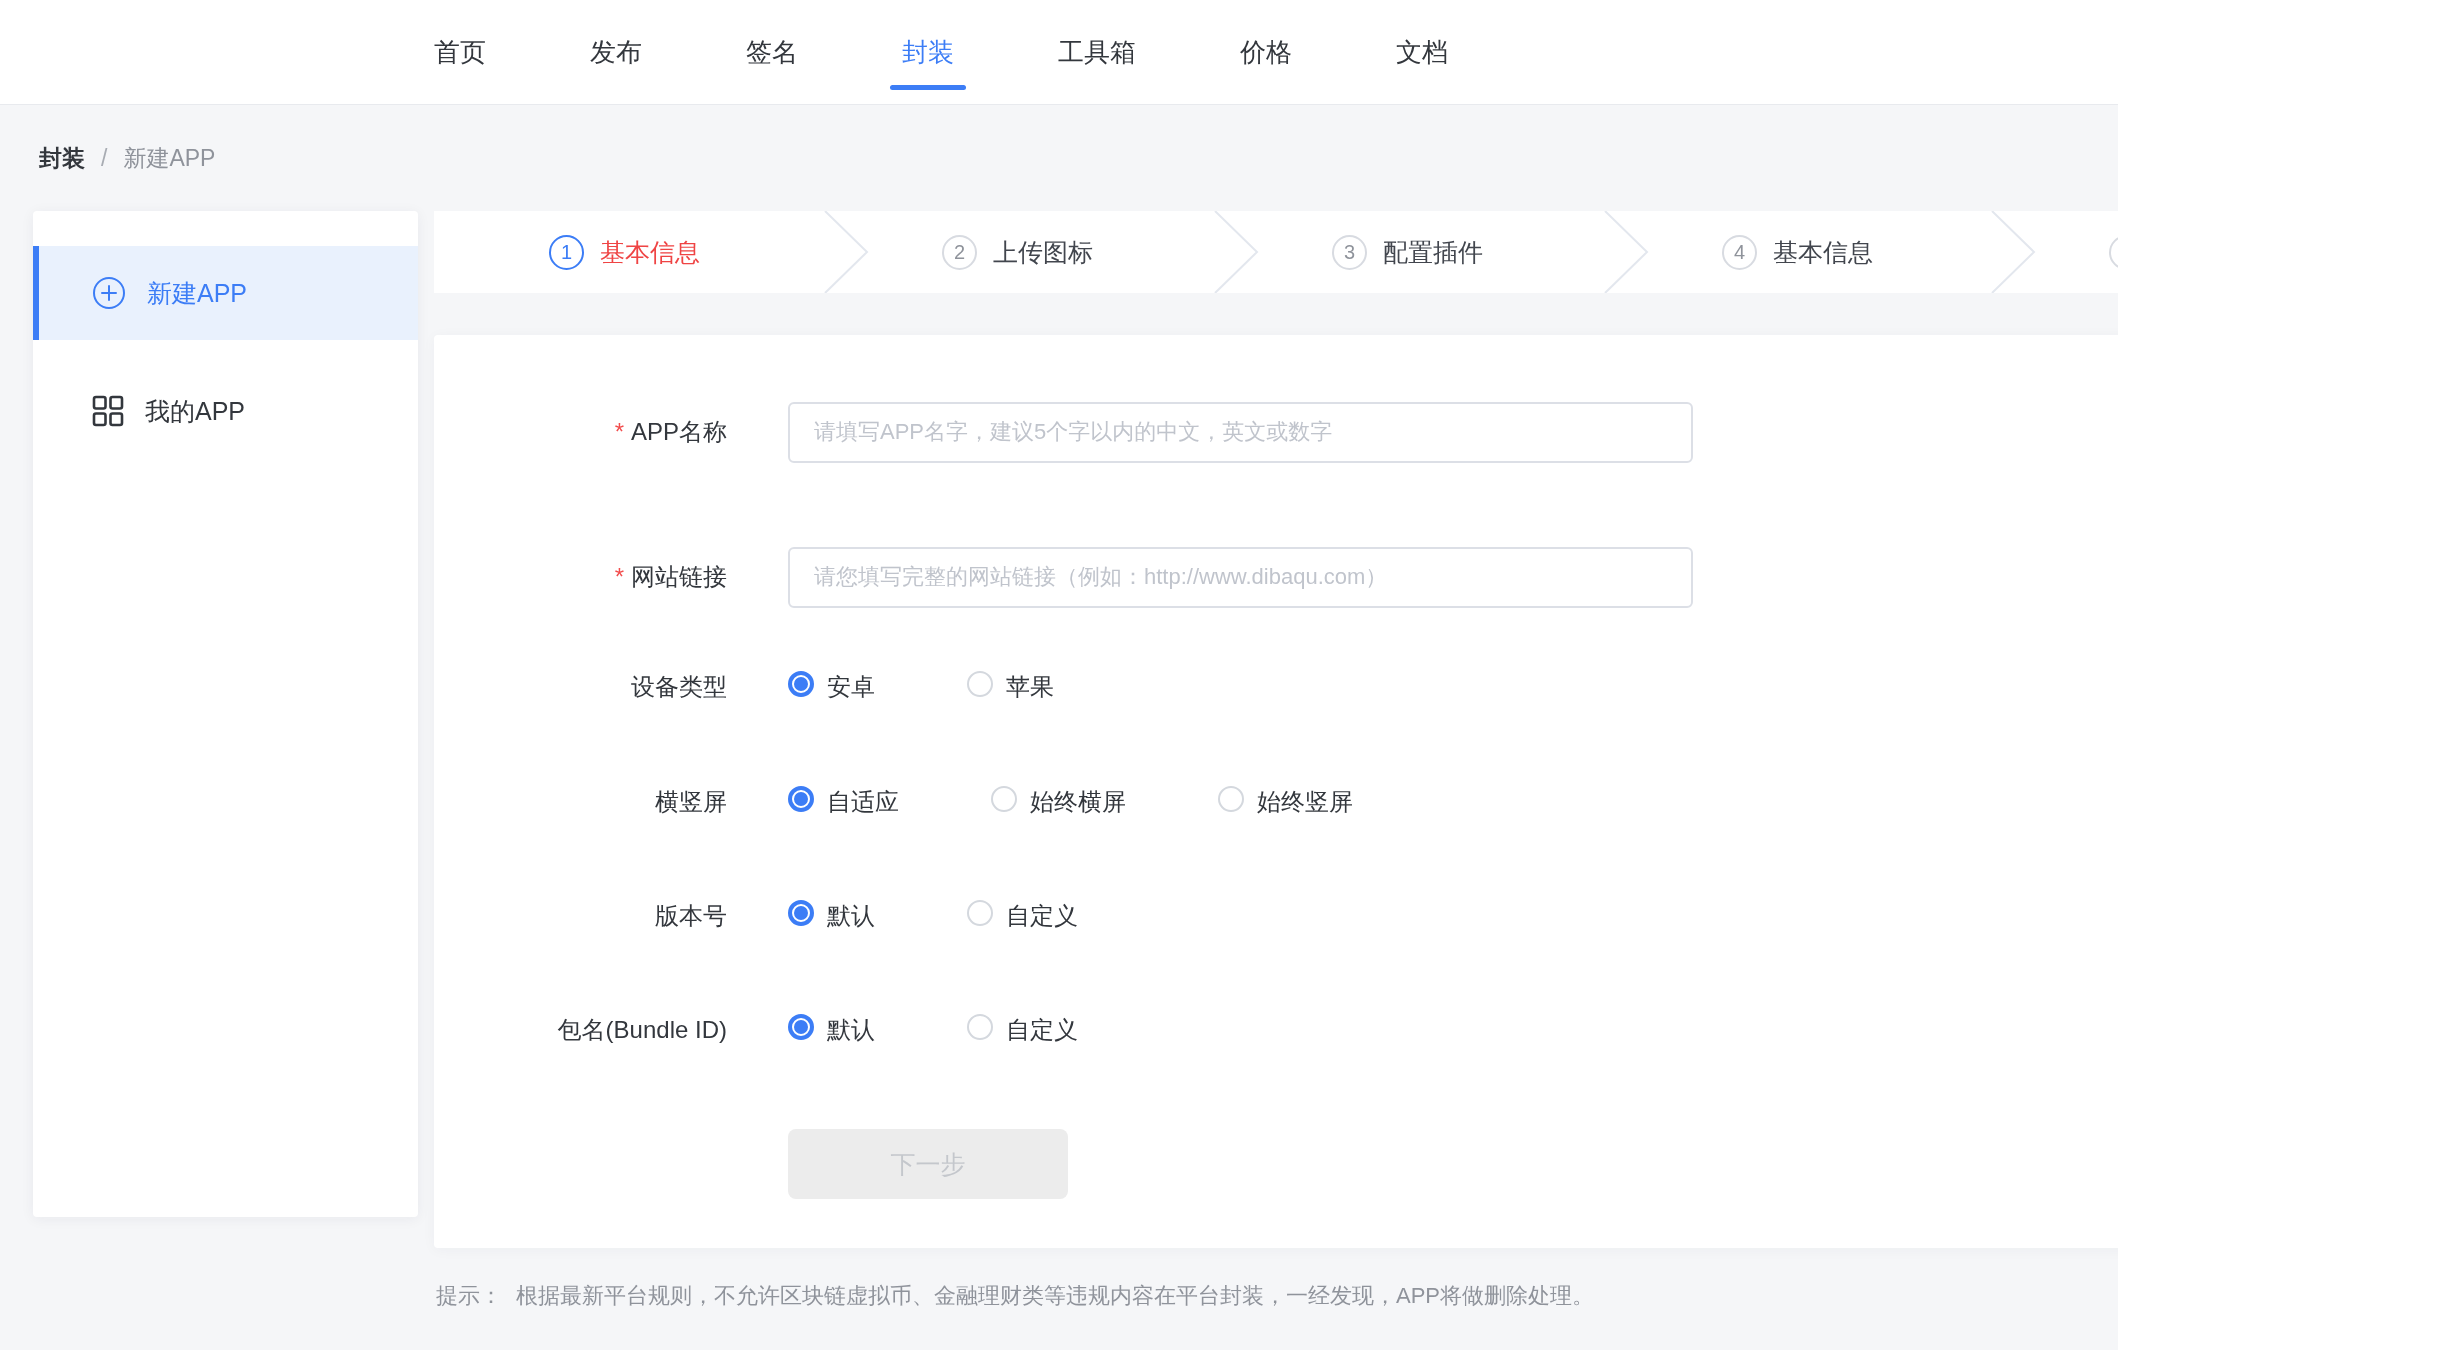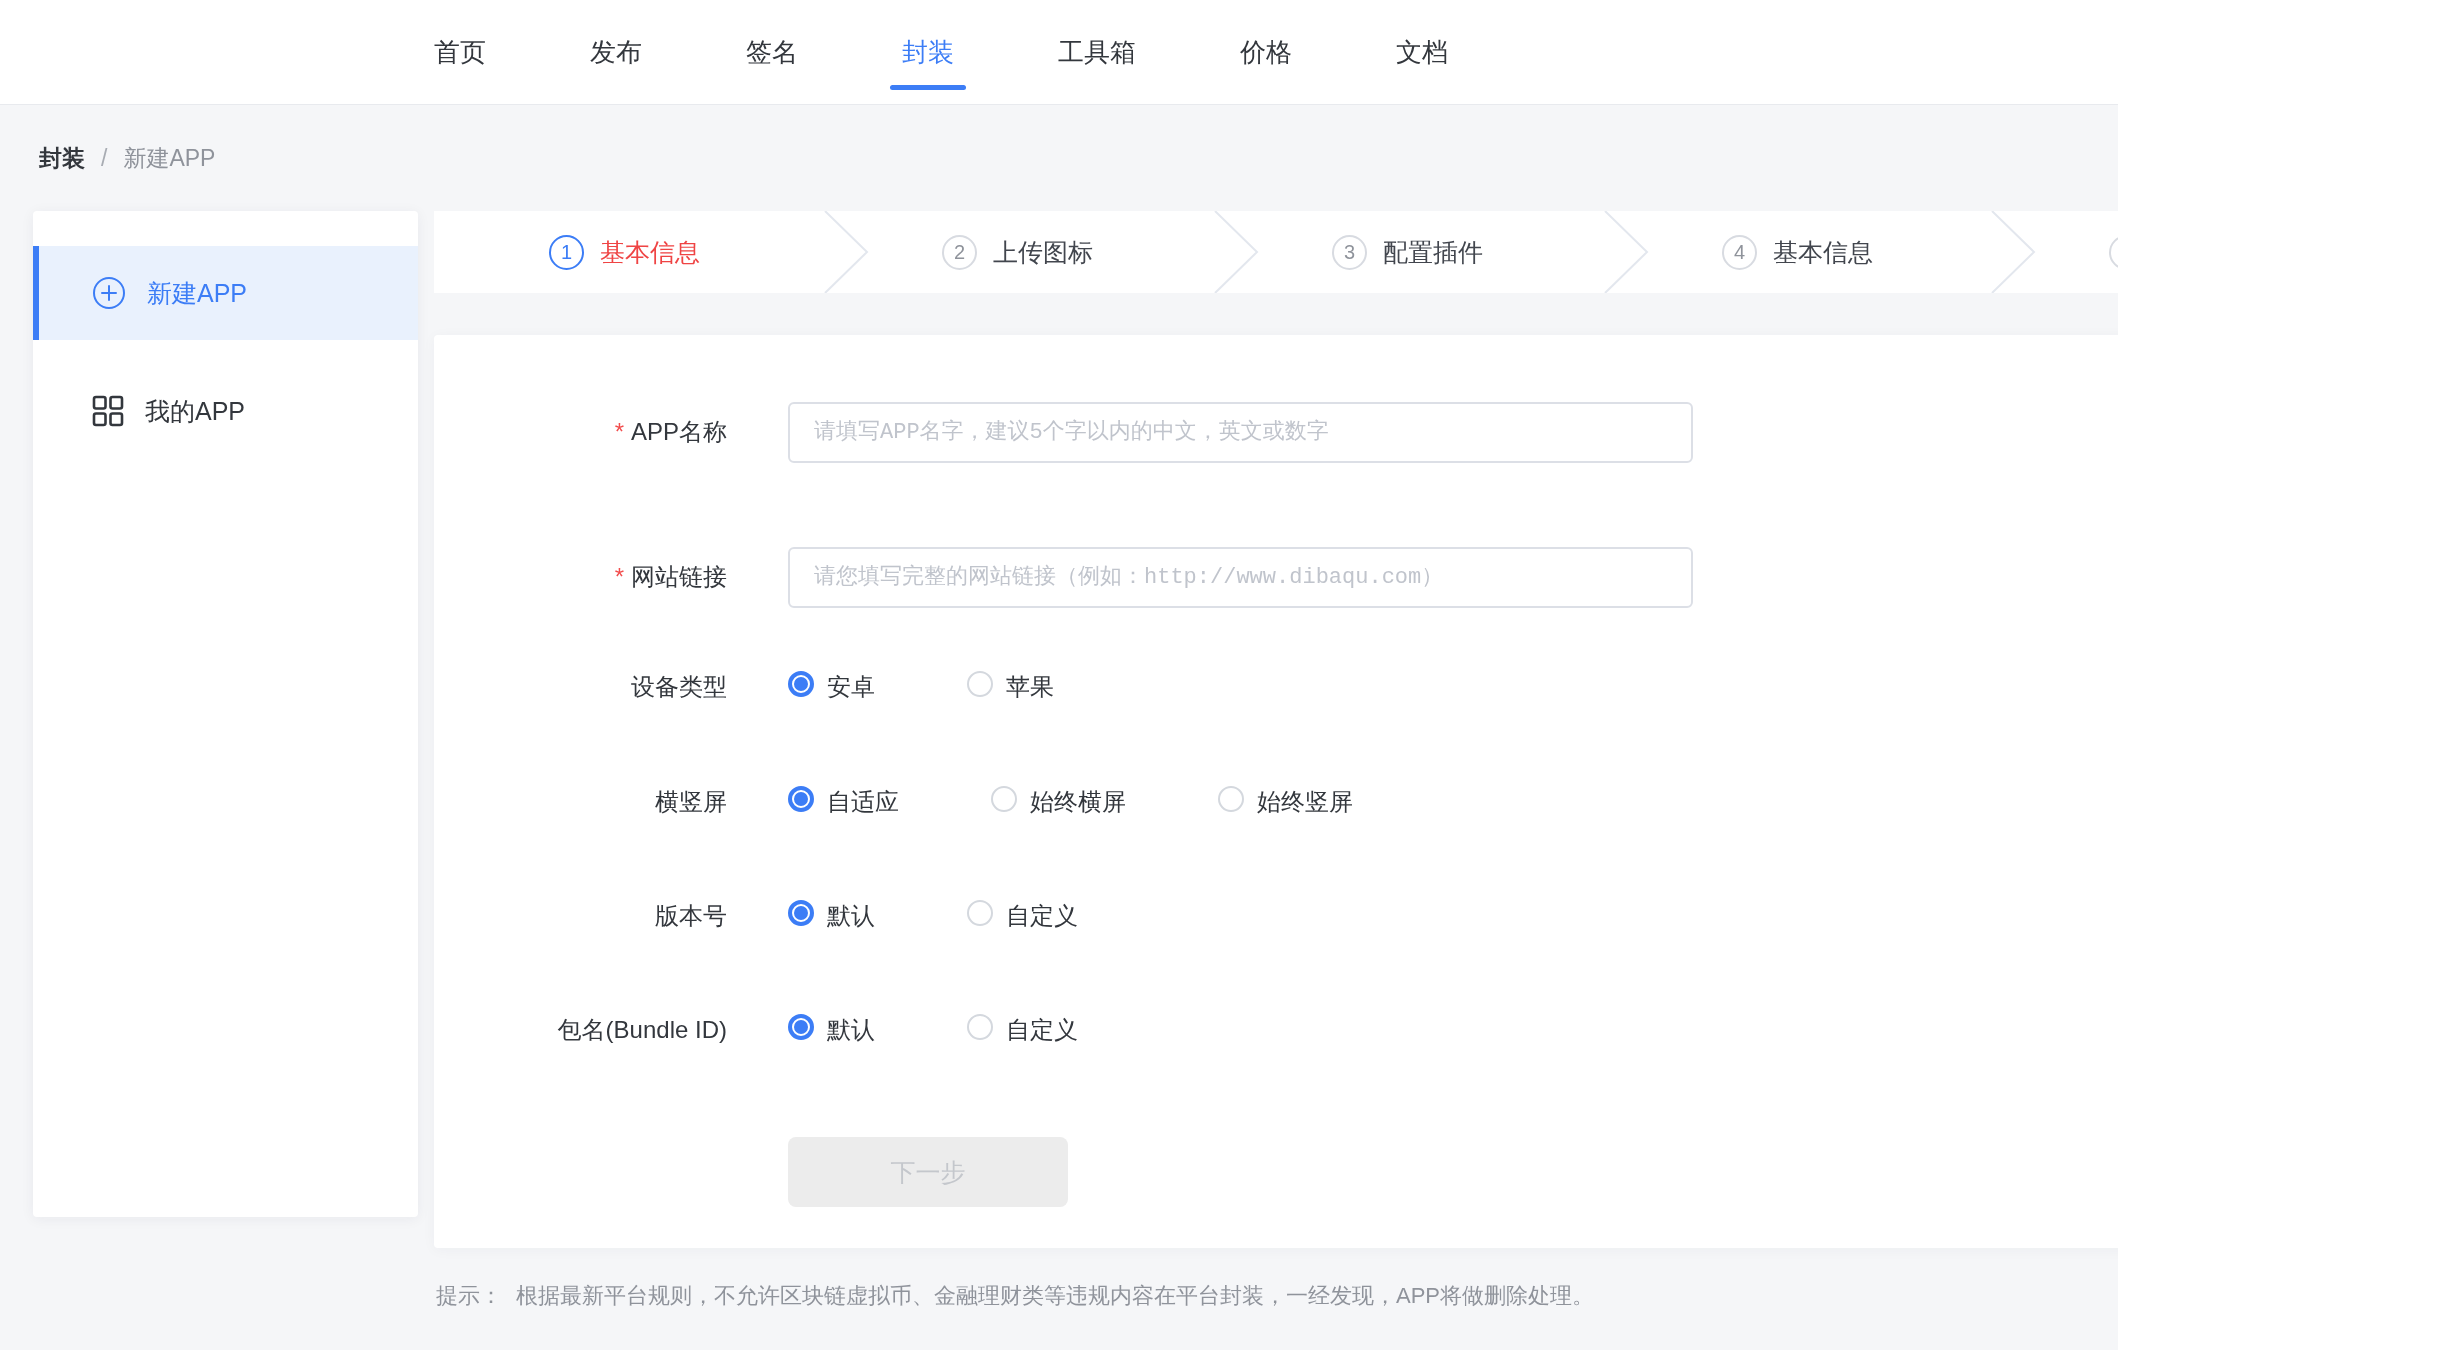--- a/index.html
+++ b/index.html
@@ -45,31 +45,31 @@
 
   
   .card{position:absolute;left:434px;top:335px;width:1978px;height:913px;background:#fff;
         border-radius:4px;box-shadow:0 2px 14px rgba(30,40,70,0.04);}
   .frow{position:absolute;left:0;width:100%;height:62px;display:flex;align-items:center;}
   .flabel{width:293px;text-align:right;font-size:24px;color:#33373d;flex:none;white-space:nowrap;}
   .star{color:#f24d4d;margin-right:7px;font-size:24px;}
   .fcontrol{margin-left:61px;display:flex;align-items:center;}
   .finput{width:905px;height:61px;box-sizing:border-box;border:2px solid #dcdfe6;border-radius:6px;
           padding:0 24px;font-size:22px;color:#33373d;outline:none;background:#fff;
-          font-family:Liberation Mono, monospace;}
+          font-family:Liberation Sans, sans-serif;}
   .finput::placeholder{color:#c0c4cc;}
   .radio{display:flex;align-items:flex-start;margin-right:92px;cursor:pointer;}
   .rb{width:26px;height:26px;border-radius:50%;border:2px solid #d4d8de;background:#fff;
       box-sizing:border-box;flex:none;}
   .rb.checked{border:4px solid #3c7df6;position:relative;}
   .rb.checked::after{content:"";position:absolute;inset:2px;border-radius:50%;background:#3c7df6;}
   .rlabel{margin-left:13px;font-size:24px;color:#33373d;white-space:nowrap;}
   .next-btn{position:absolute;left:354px;top:794px;width:280px;height:70px;background:#ececec;
             border:none;border-radius:8px;font-size:25px;color:#c4c7cc;
-            font-family:"Liberation Sans","DejaVu Sans",sans-serif;margin-top:8px;}
+            font-family:"Liberation Sans","DejaVu Sans",sans-serif;}
 
   
   .tip{position:absolute;left:436px;top:1281px;font-size:22px;color:#8f939b;display:flex;}
   .tip-text{margin-left:14px;}
 </style>
 </head>
 <body>
 
 <div class="page">
 

